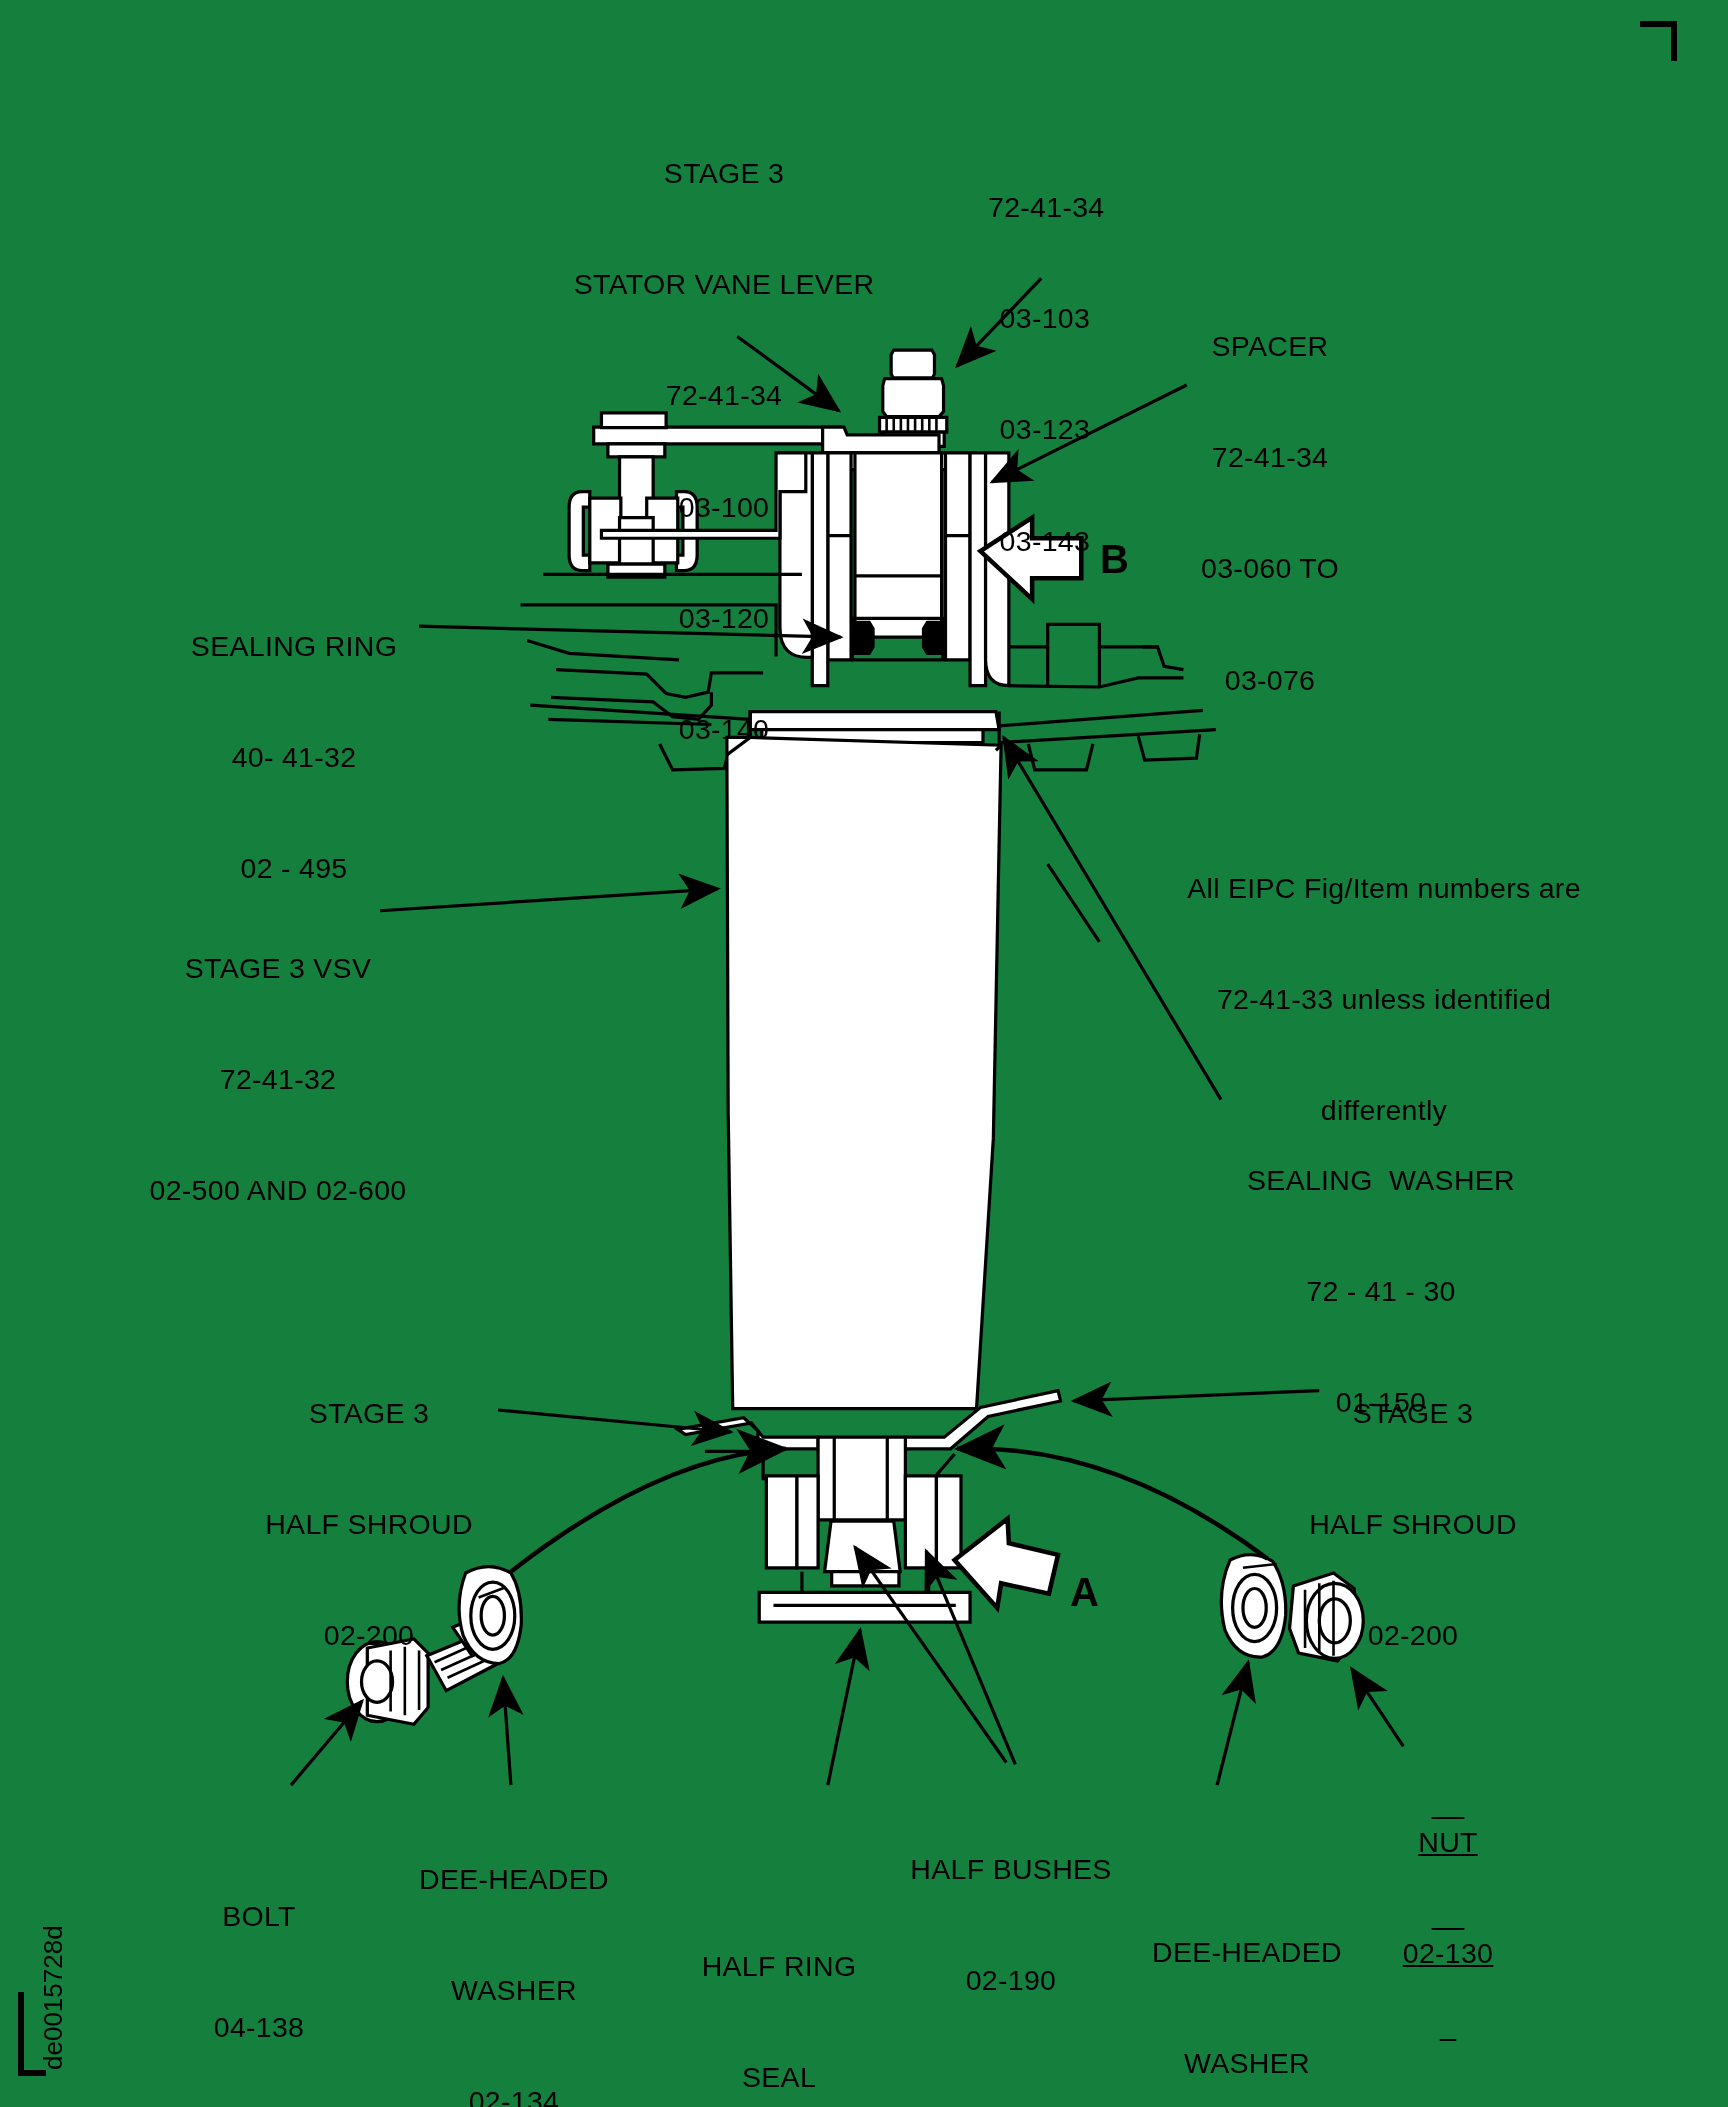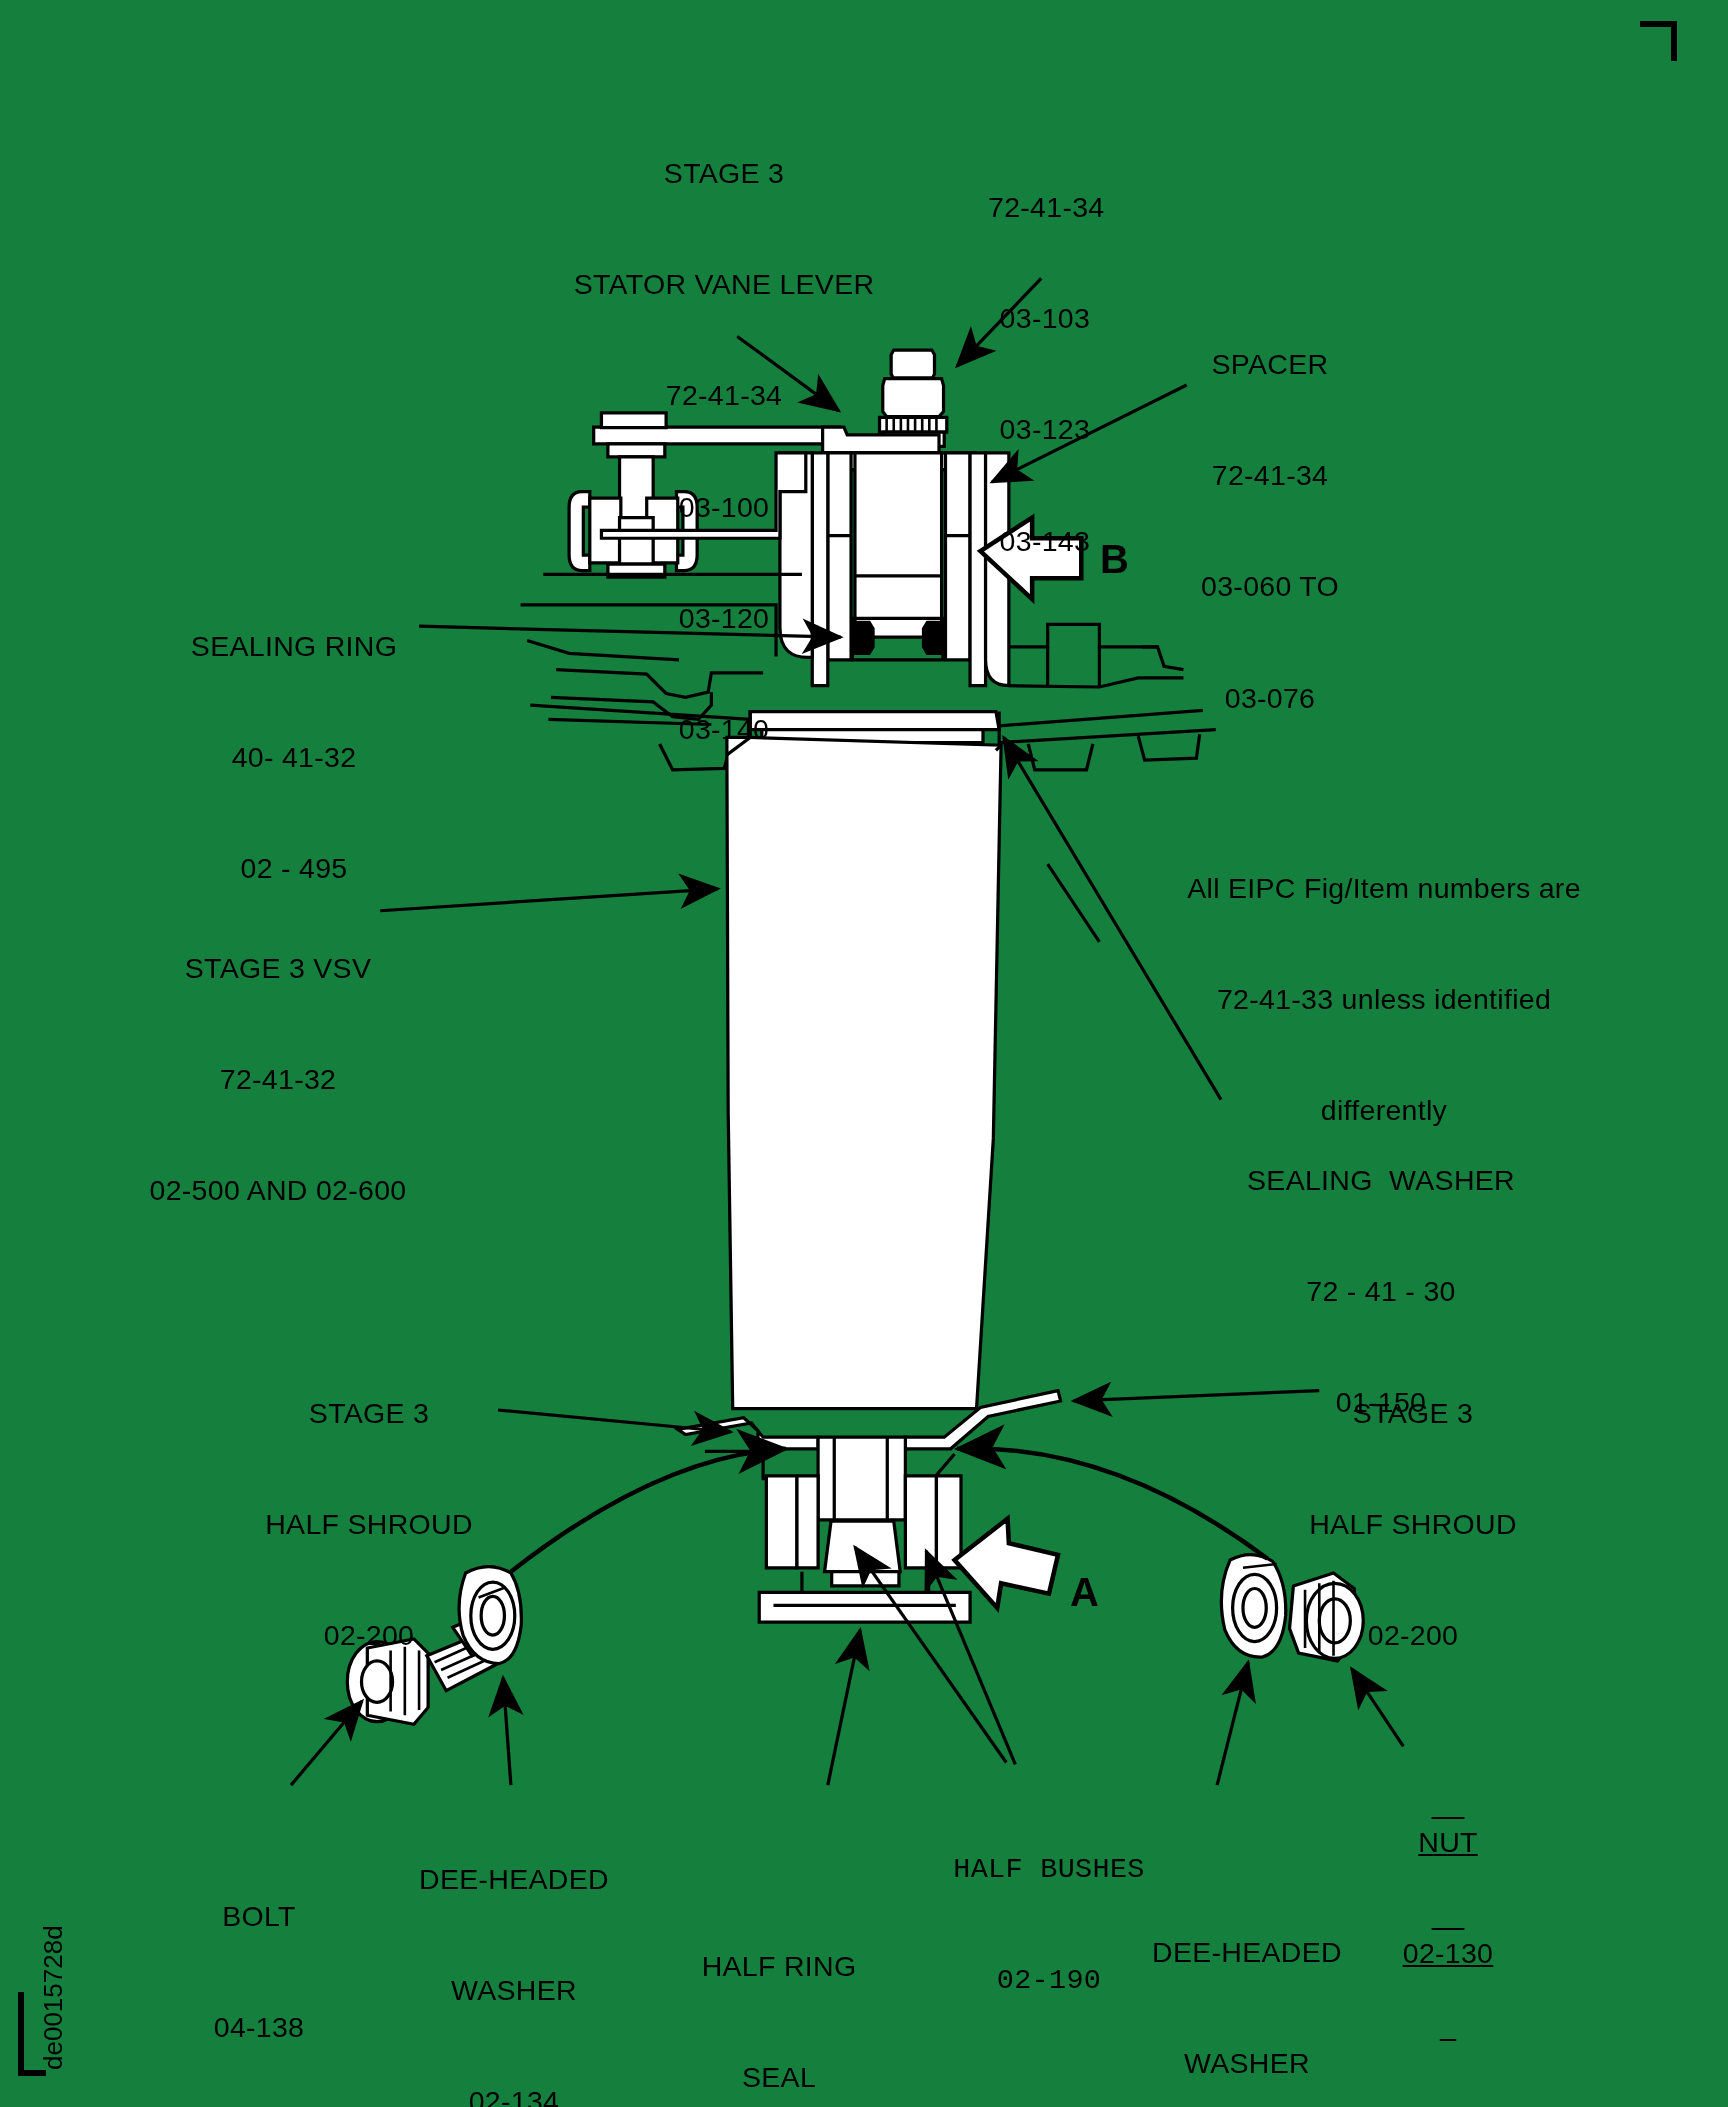--- a/index.html
+++ b/index.html
@@ -314,21 +314,21 @@
     <div>03-140</div>
   </div>
 
   <div class="lbl lft" style="left:988px; top:115px;">
     <div>72-41-34</div>
     <div style="padding-left:11.6px">03-103</div>
     <div style="padding-left:11.6px">03-123</div>
     <div style="padding-left:11.6px">03-143</div>
   </div>
 
-  <div class="lbl ctr" style="left:1270px; top:272px;">
+  <div class="lbl ctr" style="left:1270px; top:254px;">
     <div>SPACER</div>
     <div>72-41-34</div>
     <div>03-060 TO</div>
     <div>03-076</div>
   </div>
 
   <div class="lbl ctr" style="left:294px; top:554px;">
     <div>SEALING RING</div>
     <div>40- 41-32</div>
     <div>02 - 495</div>
@@ -374,21 +374,21 @@
     <div>WASHER</div>
     <div>02-134</div>
   </div>
 
   <div class="lbl ctr" style="left:779px; top:1874px;">
     <div>HALF RING</div>
     <div>SEAL</div>
     
   </div>
 
-  <div class="lbl ctr" style="left:1049px; top:1777px;font-family:Liberation Mono, monospace;">
+  <div class="lbl ctr" style="left:1011px; top:1777px;">
     <div>HALF BUSHES</div>
     <div>02-190</div>
   </div>
 
   <div class="lbl ctr" style="left:1247px; top:1860px;">
     <div>DEE-HEADED</div>
     <div>WASHER</div>
     
   </div>
 

